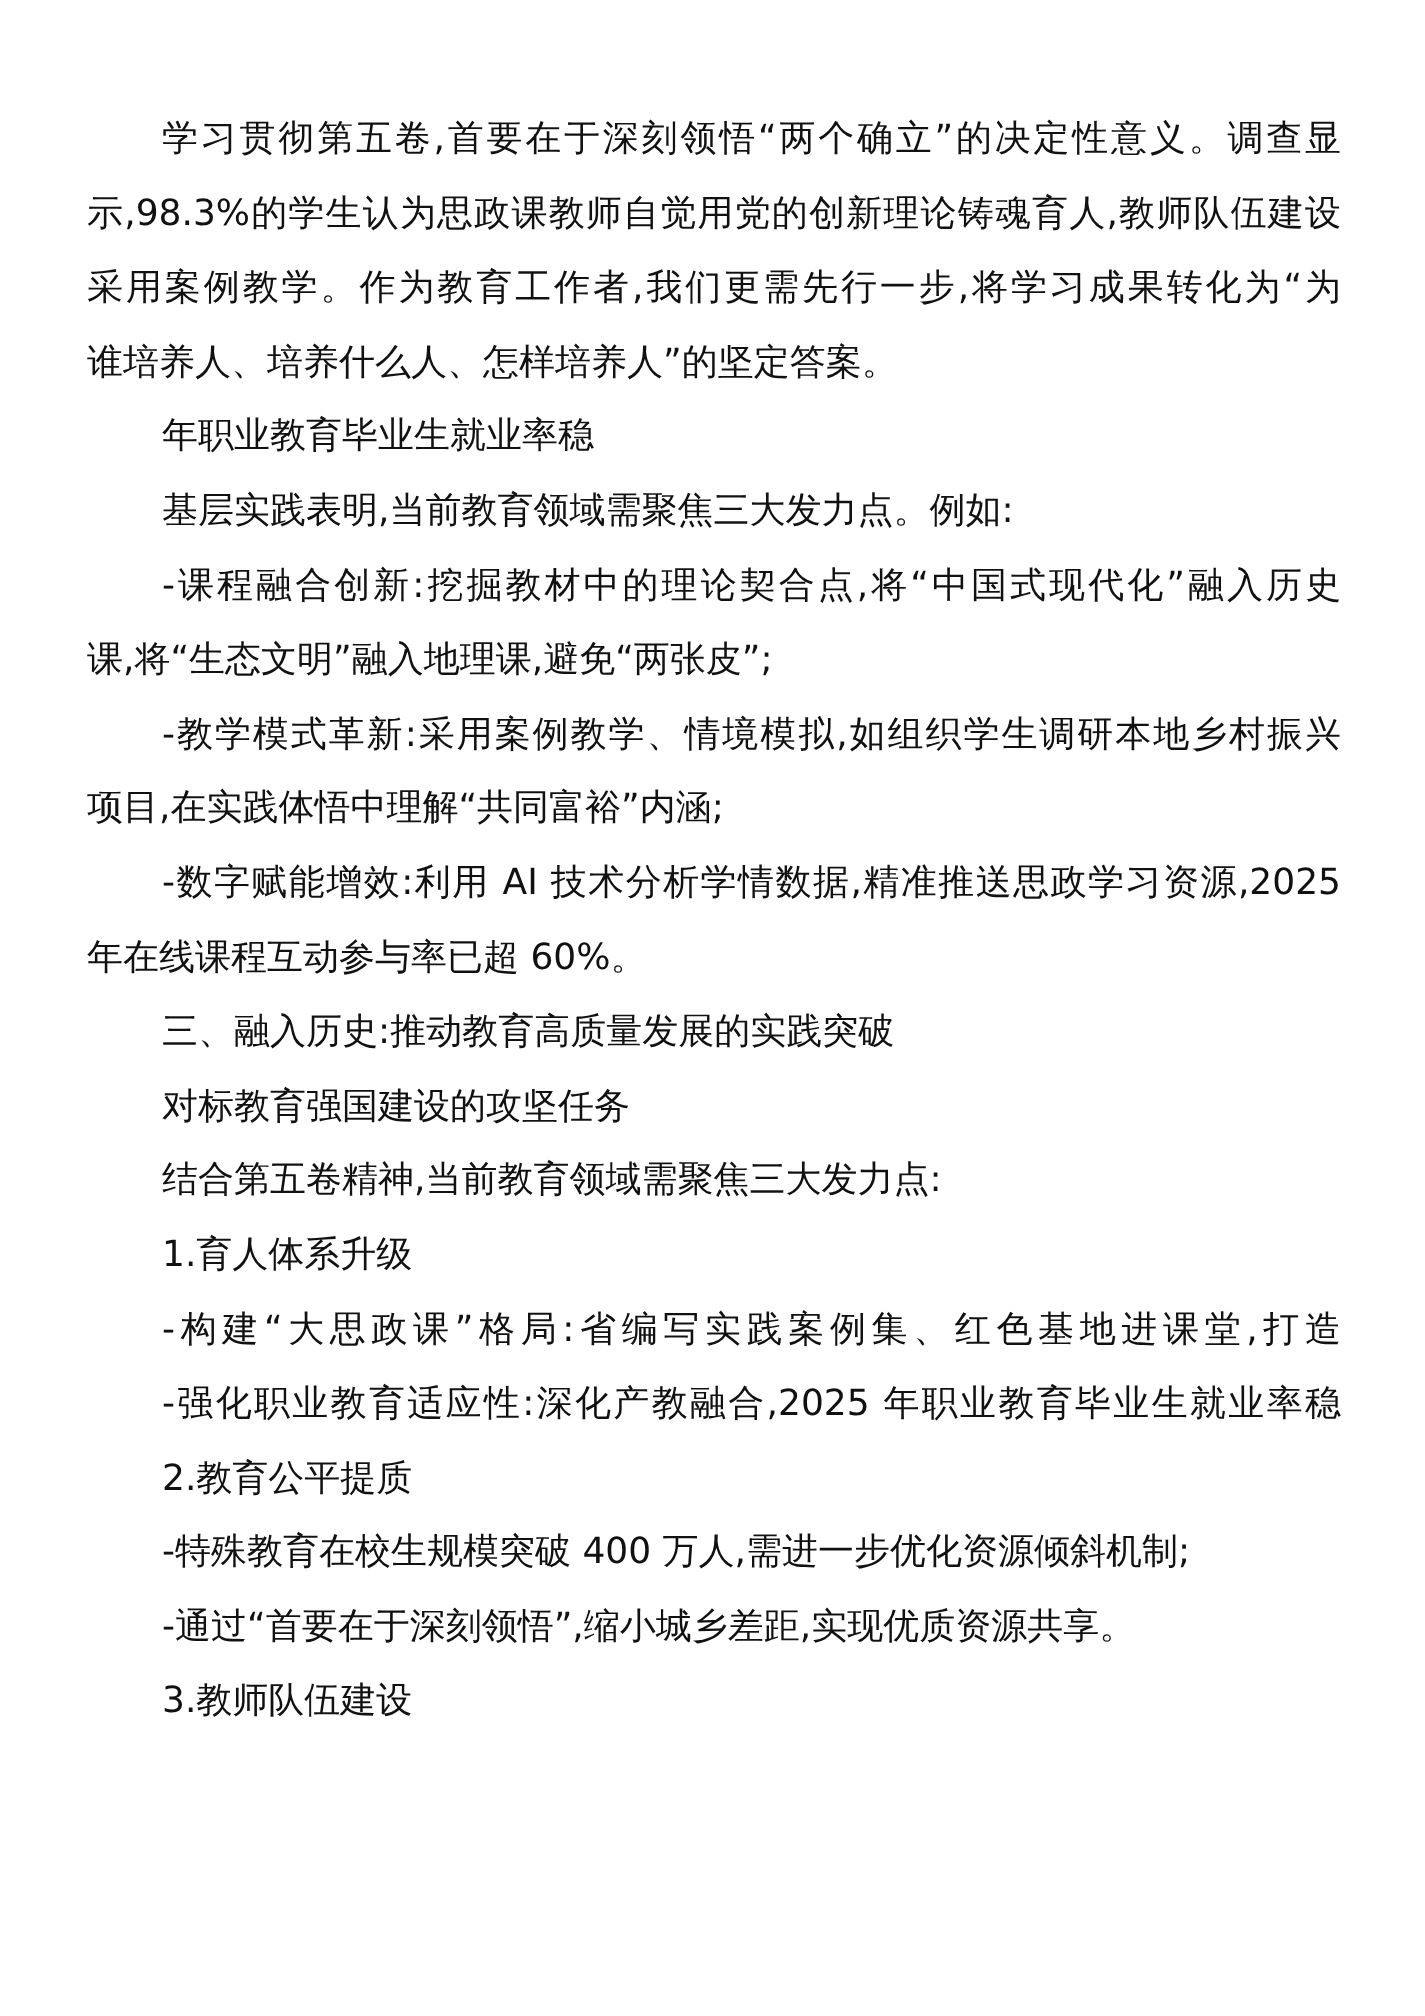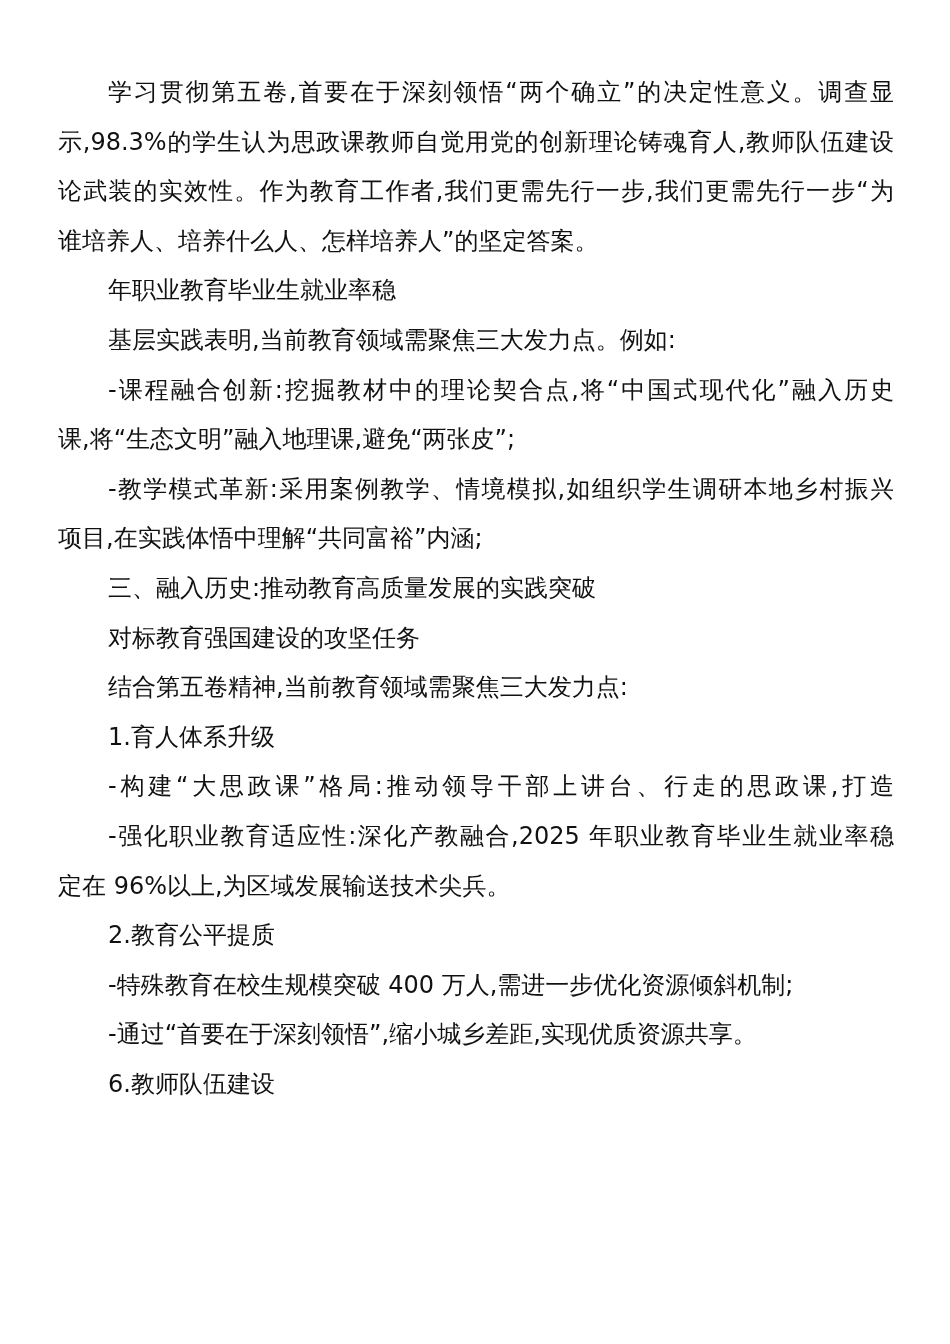--- a/index.html
+++ b/index.html
@@ -37,21 +37,21 @@
     }
   </style>
 </head>
 <body>
 
 <div class="page">
 
   <div>
     <div class="line justify indent">学习贯彻第五卷,首要在于深刻领悟“两个确立”的决定性意义。调查显</div>
     <div class="line justify">示,98.3%的学生认为思政课教师自觉用党的创新理论铸魂育人,教师队伍建设</div>
-    <div class="line justify">论武装的实效性。作为教育工作者,我们更需先行一步,我们更需先行一步“为</div>
+    <div class="line justify">采用案例教学。作为教育工作者,我们更需先行一步,将学习成果转化为“为</div>
     <div class="line">谁培养人、培养什么人、怎样培养人”的坚定答案。</div>
   </div>
 
   <div>
     <div class="line indent">年职业教育毕业生就业率稳</div>
   </div>
 
   <div>
     <div class="line indent">基层实践表明,当前教育领域需聚焦三大发力点。例如:</div>
   </div>
@@ -59,55 +59,58 @@
   <div>
     <div class="line justify indent">-课程融合创新:挖掘教材中的理论契合点,将“中国式现代化”融入历史</div>
     <div class="line">课,将“生态文明”融入地理课,避免“两张皮”;</div>
   </div>
 
   <div>
     <div class="line justify indent">-教学模式革新:采用案例教学、情境模拟,如组织学生调研本地乡村振兴</div>
     <div class="line">项目,在实践体悟中理解“共同富裕”内涵;</div>
   </div>
 
+  <div>
+    <div class="line justify indent">-数字赋能增效:利用 AI 技术分析学情数据,精准推送思政学习资源,2025</div>
+    <div class="line">年在线课程互动参与率已超 60%。</div>
+  </div>
 
   <div>
     <div class="line indent">三、融入历史:推动教育高质量发展的实践突破</div>
   </div>
 
   <div>
     <div class="line indent">对标教育强国建设的攻坚任务</div>
   </div>
 
   <div>
     <div class="line indent">结合第五卷精神,当前教育领域需聚焦三大发力点:</div>
   </div>
 
   <div>
     <div class="line indent">1.育人体系升级</div>
   </div>
 
   <div>
-    <div class="line justify indent">-构建“大思政课”格局:推动领导干部上讲台、行走的思政课,打造</div>
+    <div class="line justify indent">-构建“大思政课”格局:省编写实践案例集、红色基地进课堂,打造</div>
   </div>
 
   <div>
     <div class="line justify indent">-强化职业教育适应性:深化产教融合,2025 年职业教育毕业生就业率稳</div>
-    <div class="line">定在 96%以上,为区域发展输送技术尖兵。</div>
   </div>
 
   <div>
     <div class="line indent">2.教育公平提质</div>
   </div>
 
   <div>
     <div class="line indent">-特殊教育在校生规模突破 400 万人,需进一步优化资源倾斜机制;</div>
   </div>
 
   <div>
     <div class="line indent">-通过“首要在于深刻领悟”,缩小城乡差距,实现优质资源共享。</div>
   </div>
 
   <div>
-    <div class="line indent">6.教师队伍建设</div>
+    <div class="line indent">3.教师队伍建设</div>
   </div>
 
 </div>
 
 </body></html>

